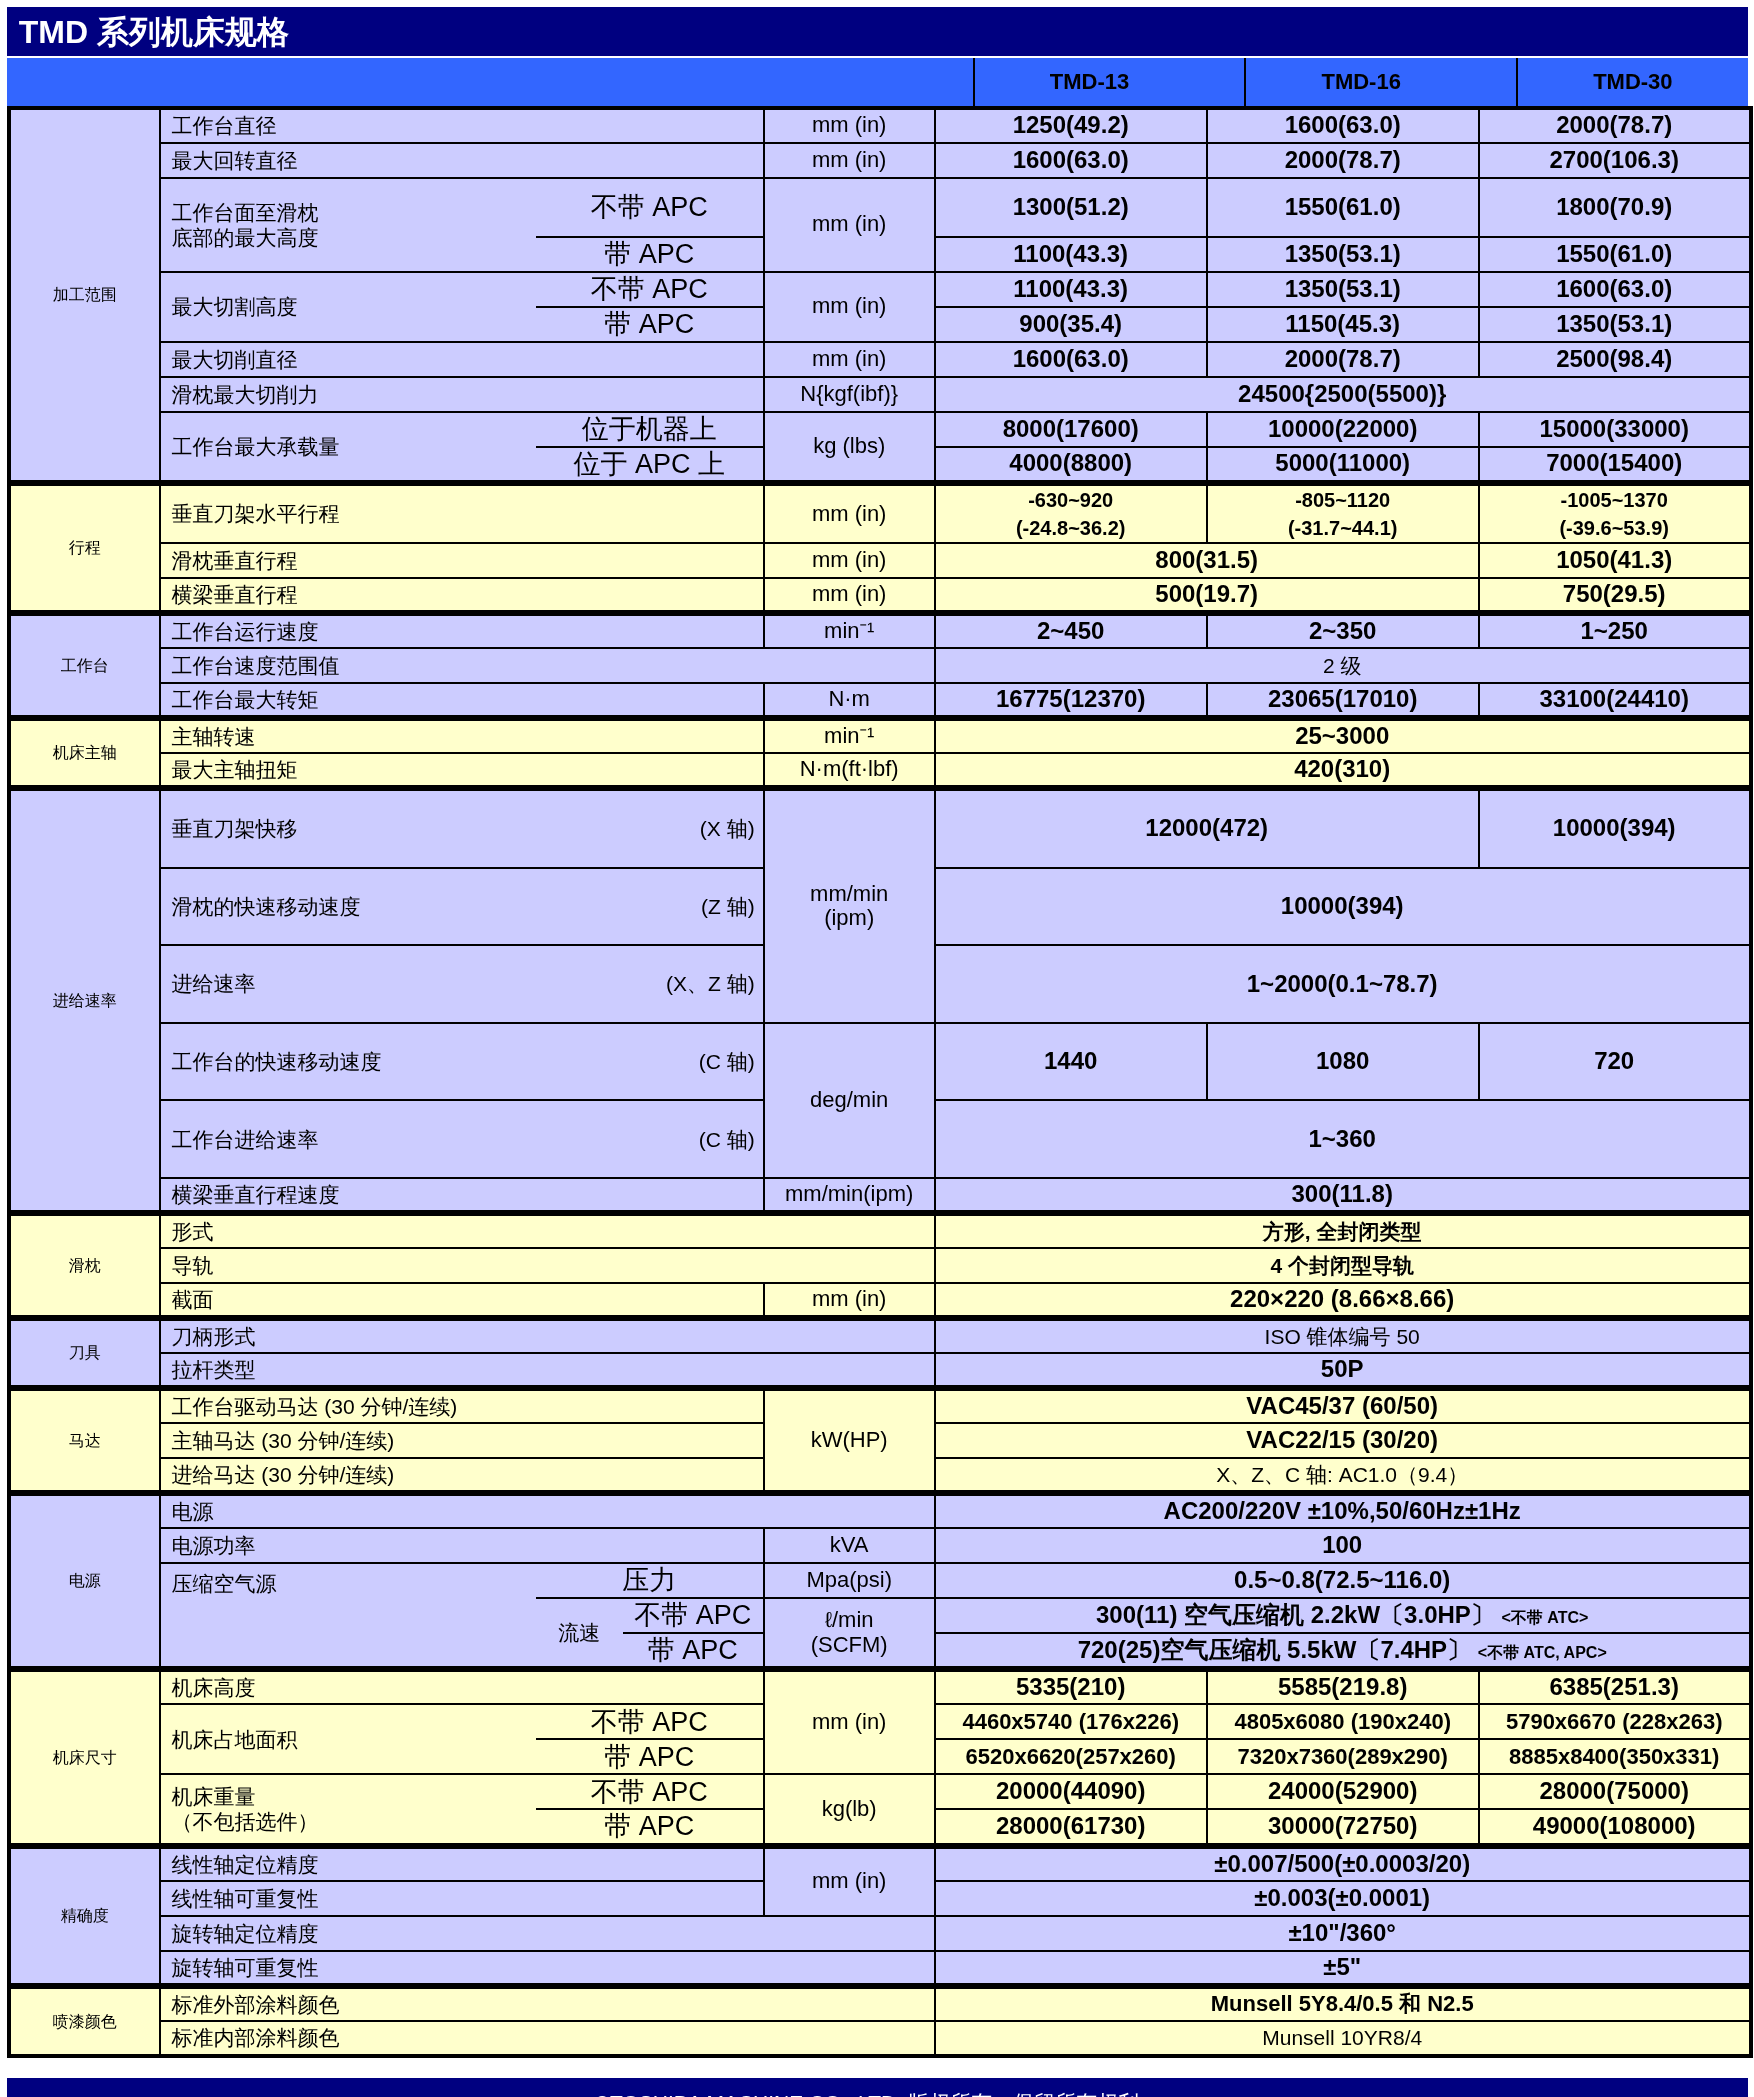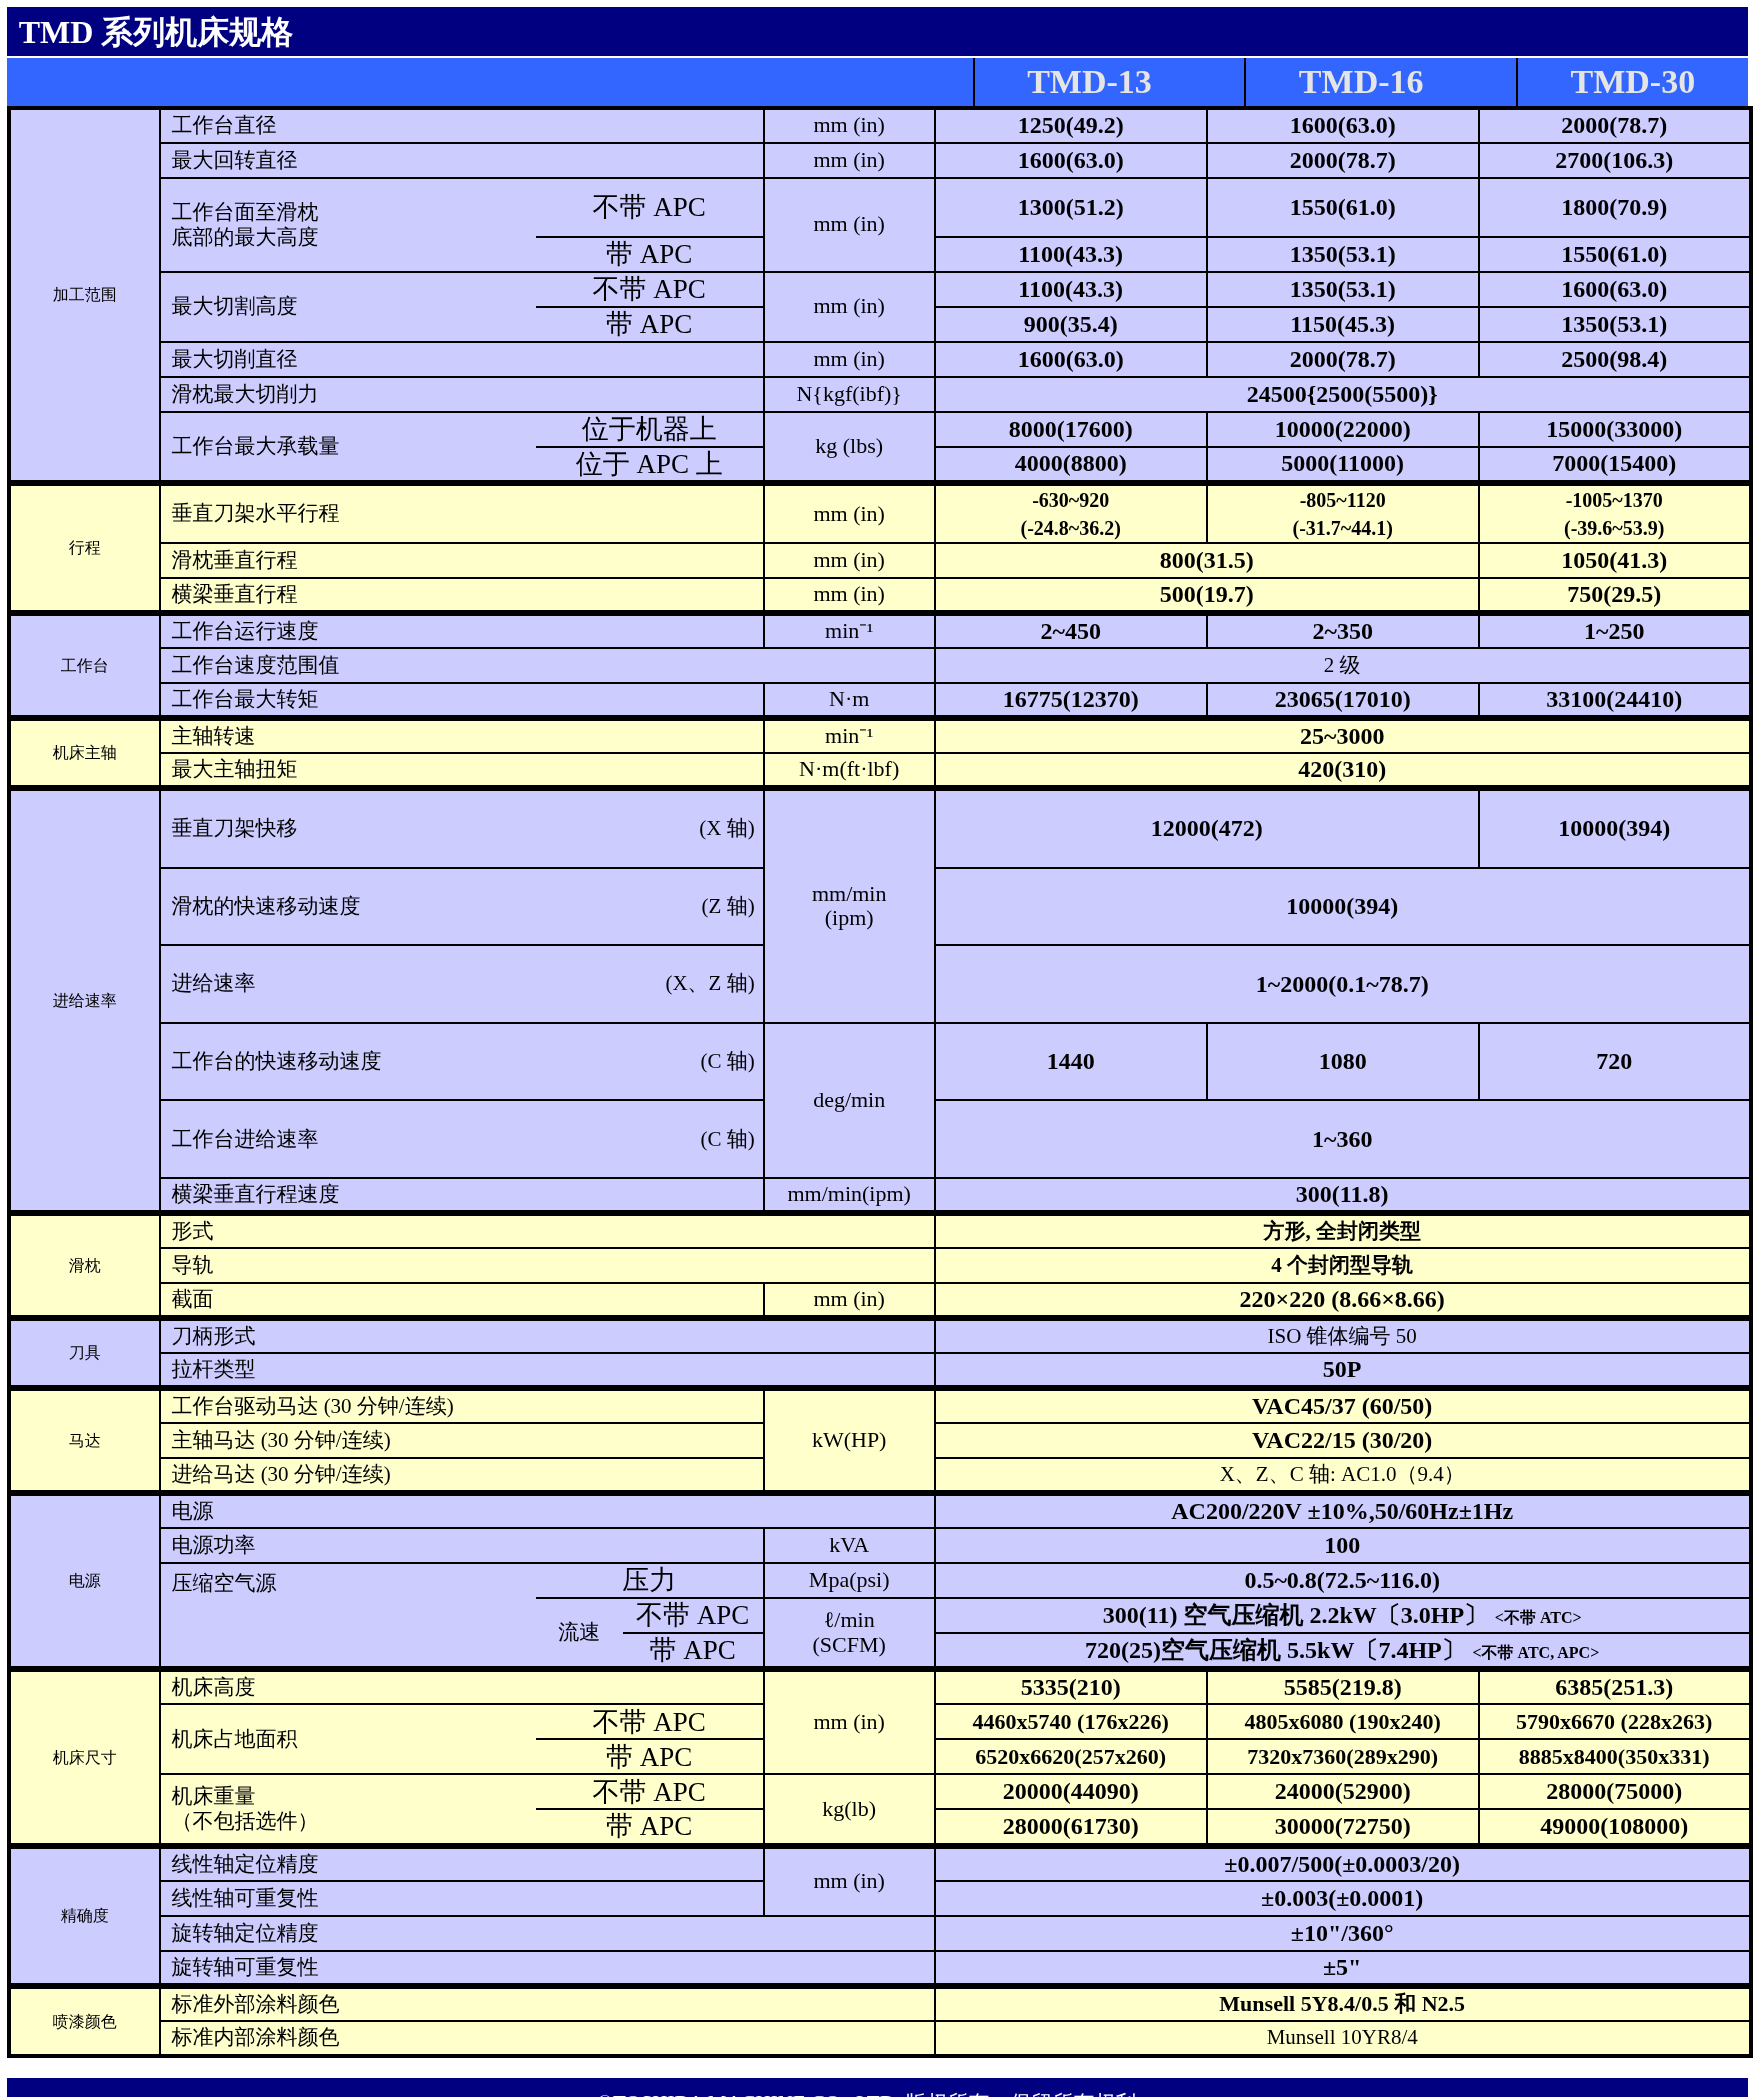--- a/index.html
+++ b/index.html
@@ -1,24 +1,24 @@
 <!DOCTYPE html>
 <html style="font-size:10.7px"><head>
 <meta charset="utf-8">
 <style>
   html,body{margin:0;padding:0;background:#ffffff;}
   .page{position:relative;width:1755px;height:2097px;background:#ffffff;overflow:hidden;
-        font-family:Liberation Serif, serif;color:#000;}
+        font-family:Liberation Sans, sans-serif;color:#000;}
   .inner{position:absolute;left:6.7px;top:6.7px;width:1741px;}
   .titlebar{height:51px;background:#000080;color:#ffffff;font-size:32px;font-weight:bold;
             line-height:51px;padding-left:12px;box-sizing:border-box;border-bottom:2px solid #ffffff;}
   .hdr{display:flex;height:48px;background:#3366ff;}
   .hdr .spacer{width:926px;}
   .hdr .hv{flex:1;border-left:2.7px solid #000;display:flex;align-items:center;justify-content:center;
-           font-size:34px;font-weight:bold;color:#e5e5e5;margin-left:40px;}
+           font-size:22px;font-weight:bold;color:#000000;margin-left:40px;}
   table.spec{border-collapse:collapse;width:1741px;table-layout:fixed;border:4.7px solid #000;}
   col.cA{width:151px}col.cB{width:376px}col.cC1{width:87px}col.cC2{width:141px}
   col.cU{width:171px}col.cV{width:272px}
   td{border:2.7px solid #000;padding:0 4px;text-align:center;vertical-align:middle;
      font-size:21px;line-height:1.2;overflow:hidden;}
   tr{height:35px;}
   tr.t88{height:59px;} tr.t82{height:55px;}
   tr.p td{background:#ccccff;}
   tr.y td{background:#ffffcc;}
   tr.sec td{border-top:6.7px solid #000;}

